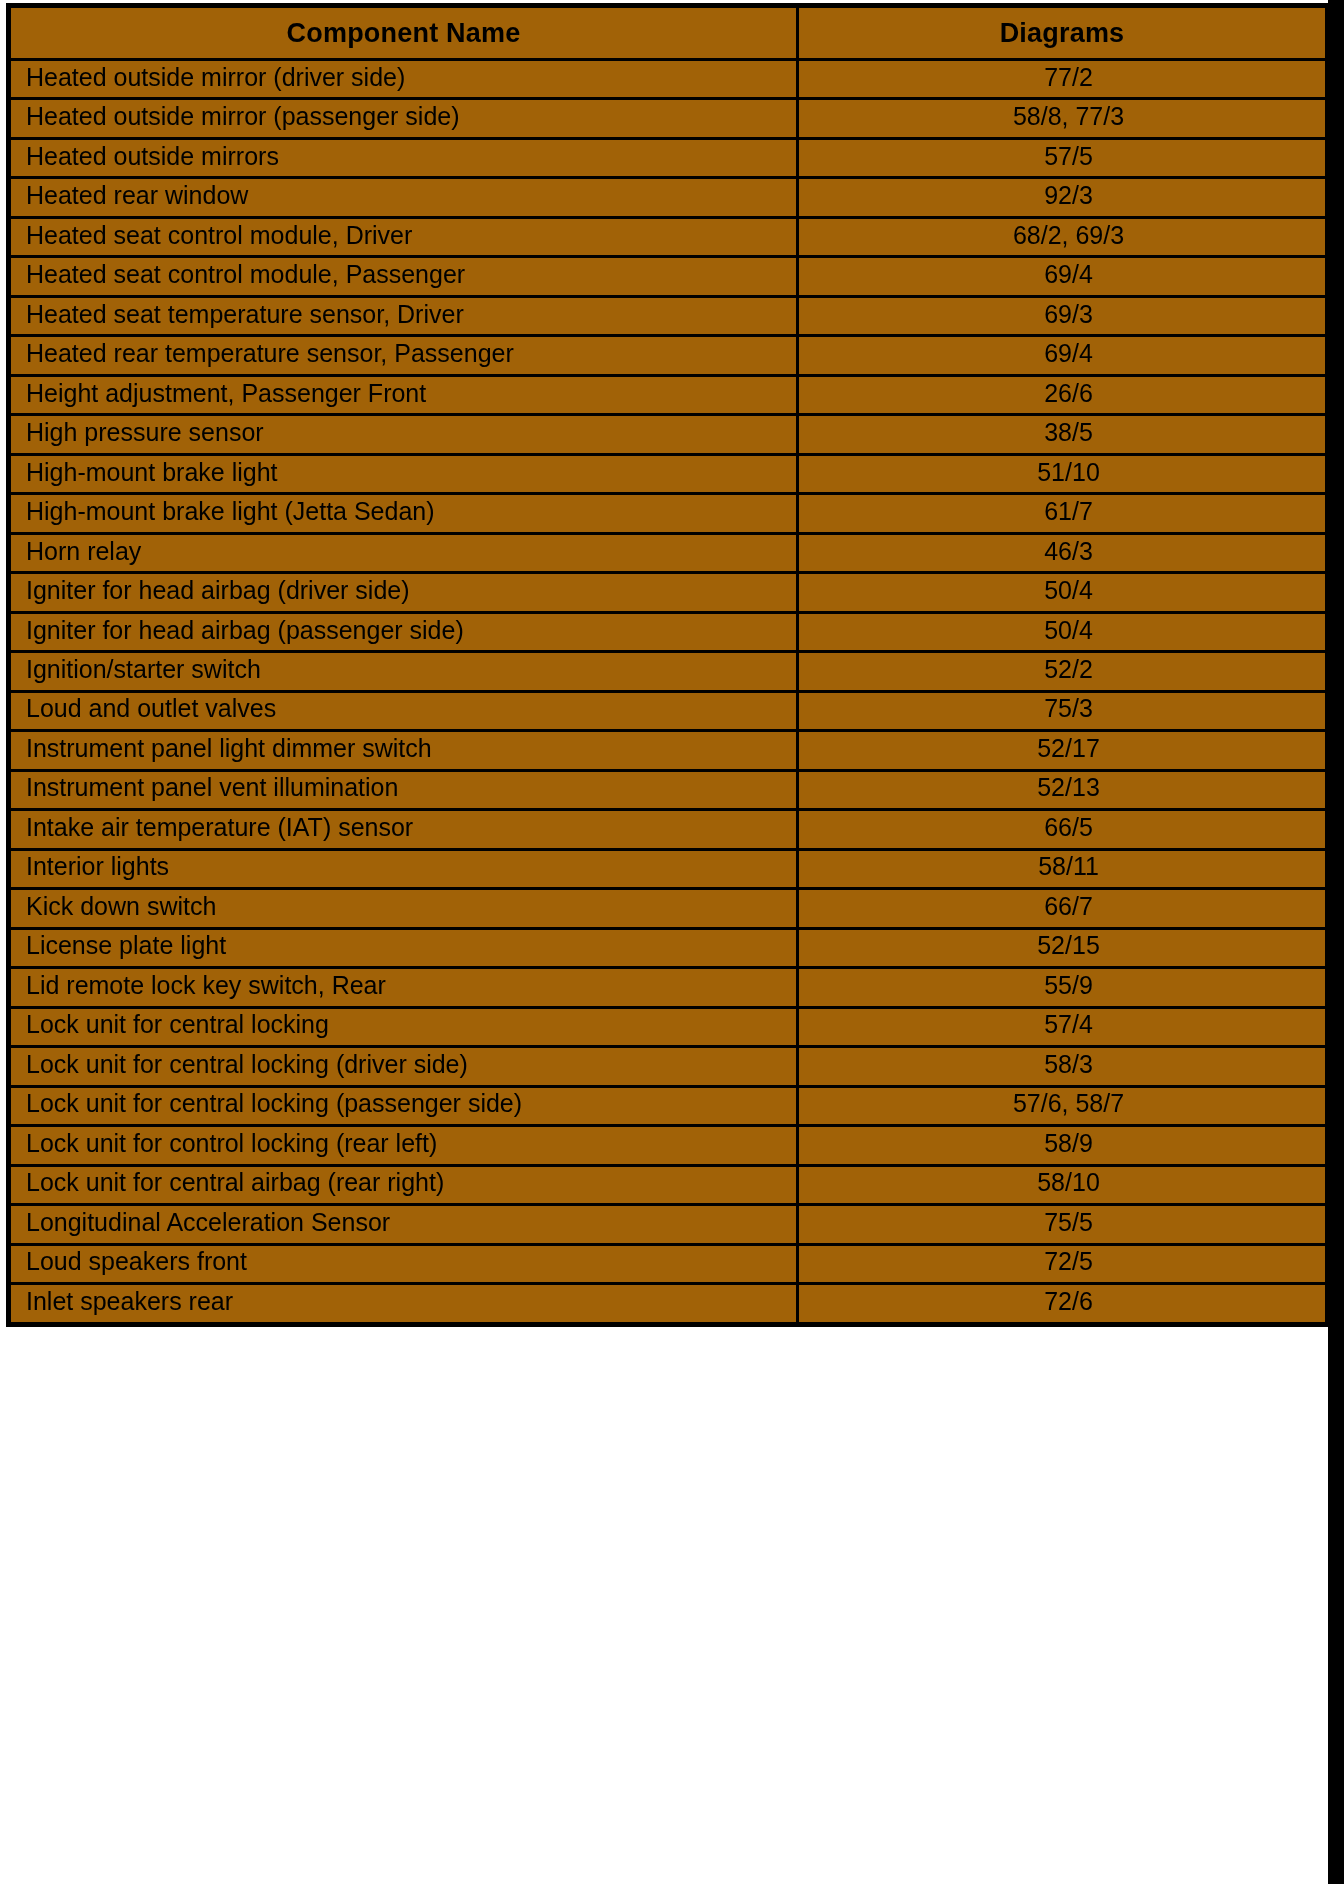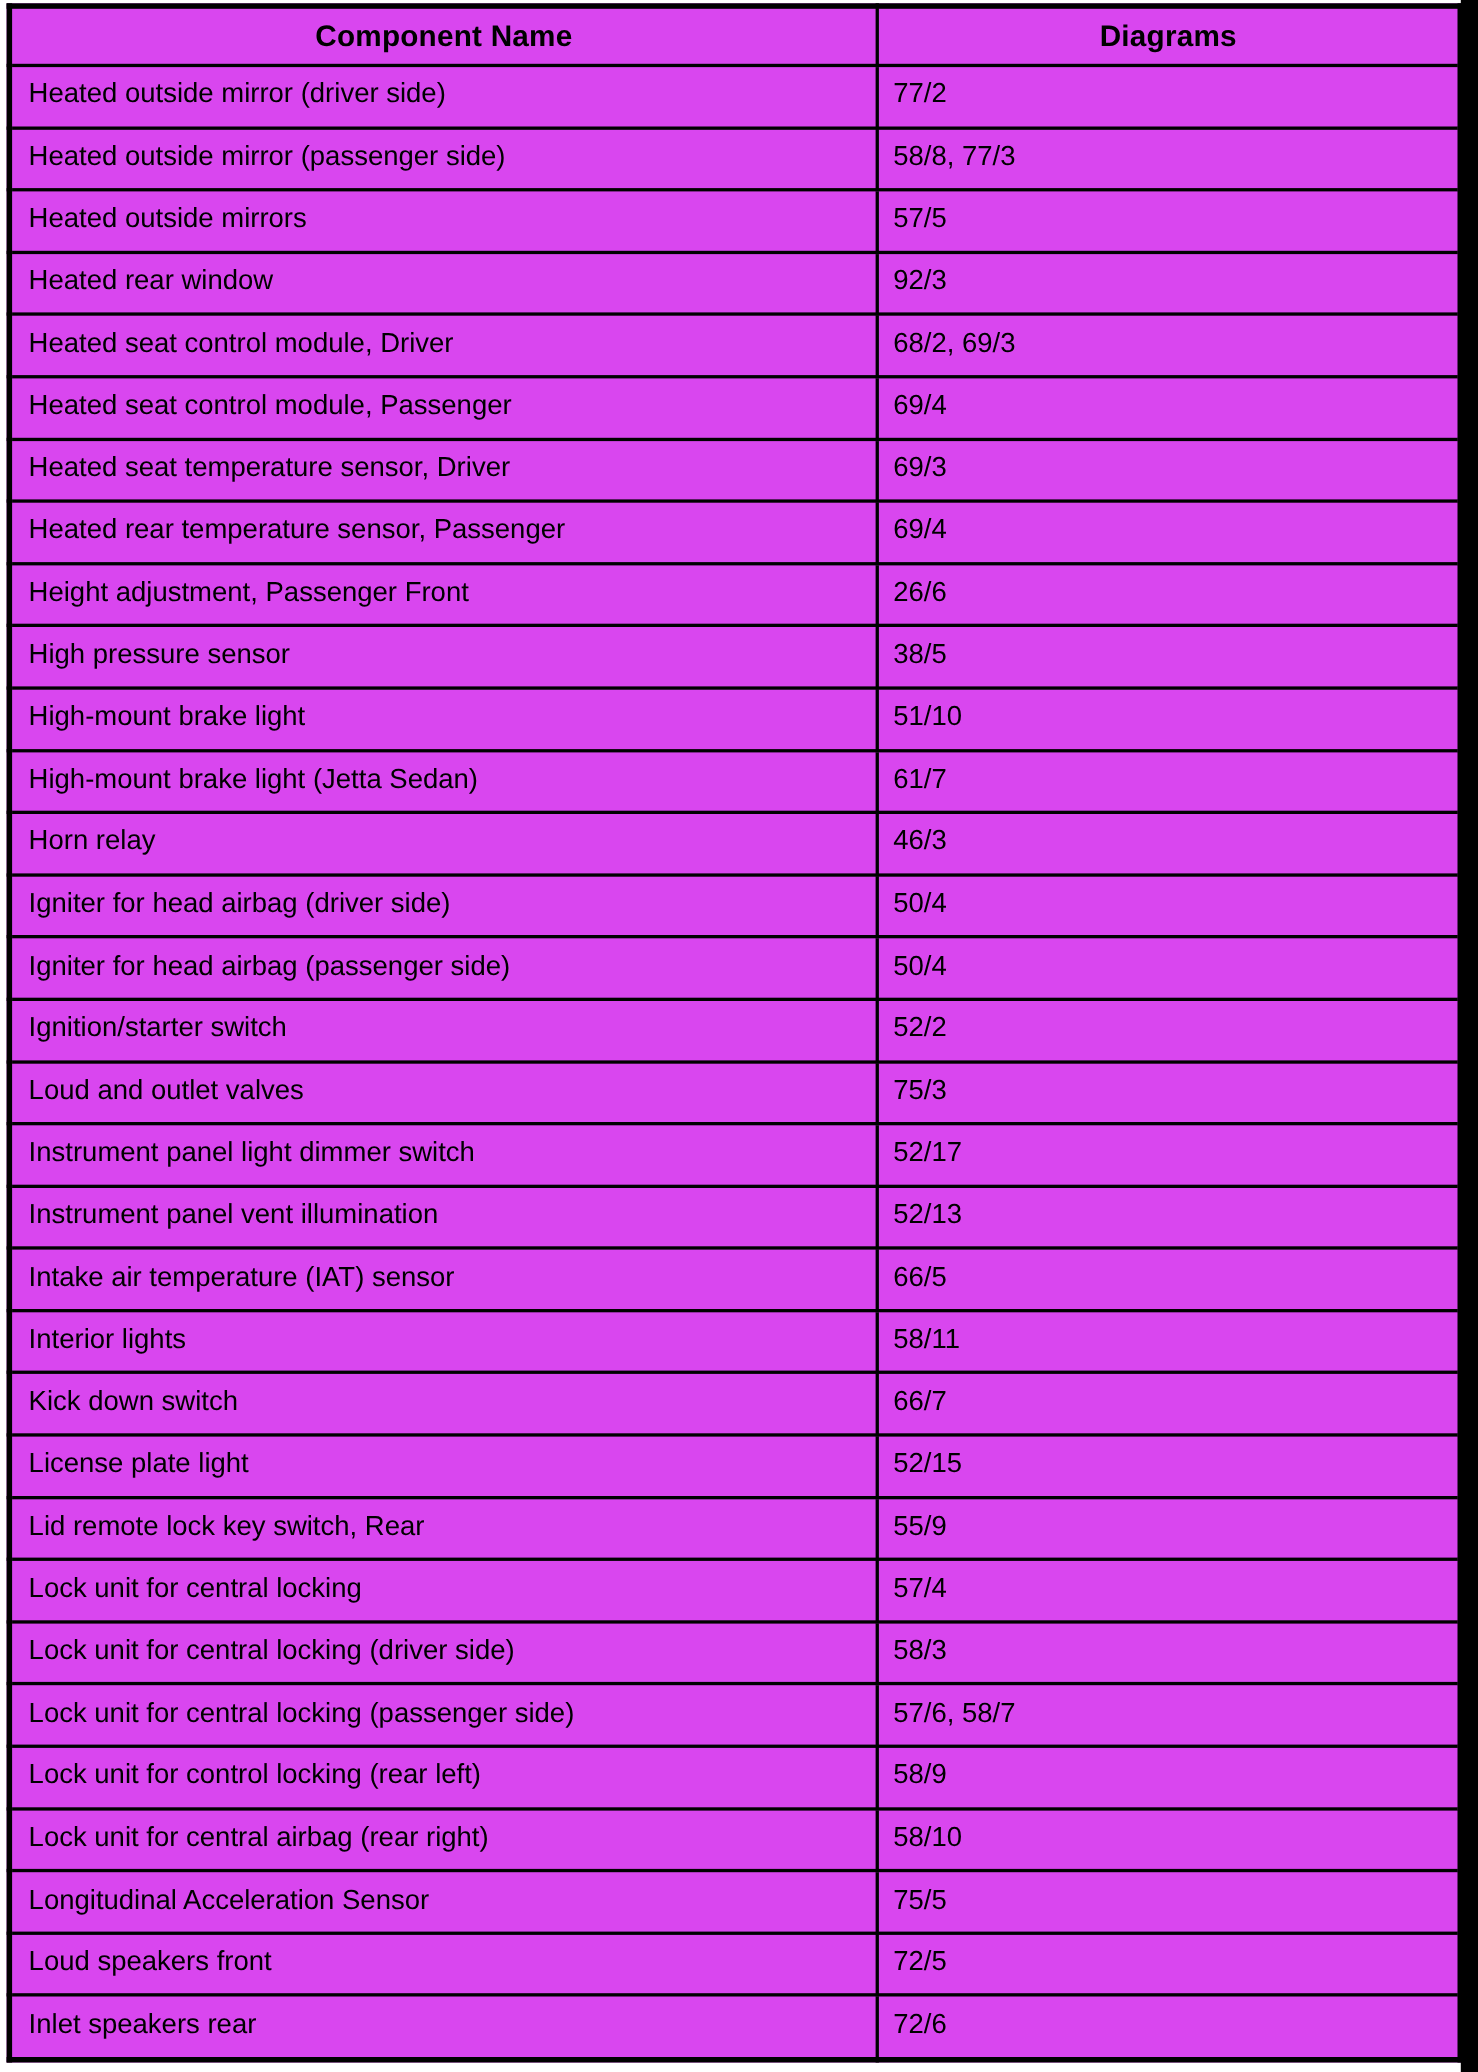--- a/index.html
+++ b/index.html
@@ -23,24 +23,24 @@
     right: 0;
     width: 16px;
     height: 100%;
     background: #000000;
   }
   table.index-table {
     position: absolute;
     left: 6px;
     top: 3px;
     width: 1319px;
-    height: 1872px;
+    height: 1324px;
     border-collapse: collapse;
     table-layout: fixed;
-    background: #d946ef;
+    background: #a16207;
   }
   table.index-table,
   table.index-table th,
   table.index-table td {
     border: 3px solid #000000;
   }
   table.index-table {
     border-width: 5px;
   }
   table.index-table col.col-name { width: 789px; }
@@ -59,20 +59,21 @@
   table.index-table td {
     font-size: 25px;
     font-weight: normal;
     vertical-align: middle;
     padding: 0 0 4px 15px;
     white-space: nowrap;
     overflow: hidden;
   }
   table.index-table td.diagram-cell {
     padding-left: 13px;
+    text-align: center;
   }
 </style>
 </head>
 <body>
 
 <div class="page">
 
   <table class="index-table">
     <colgroup>
       <col class="col-name">

